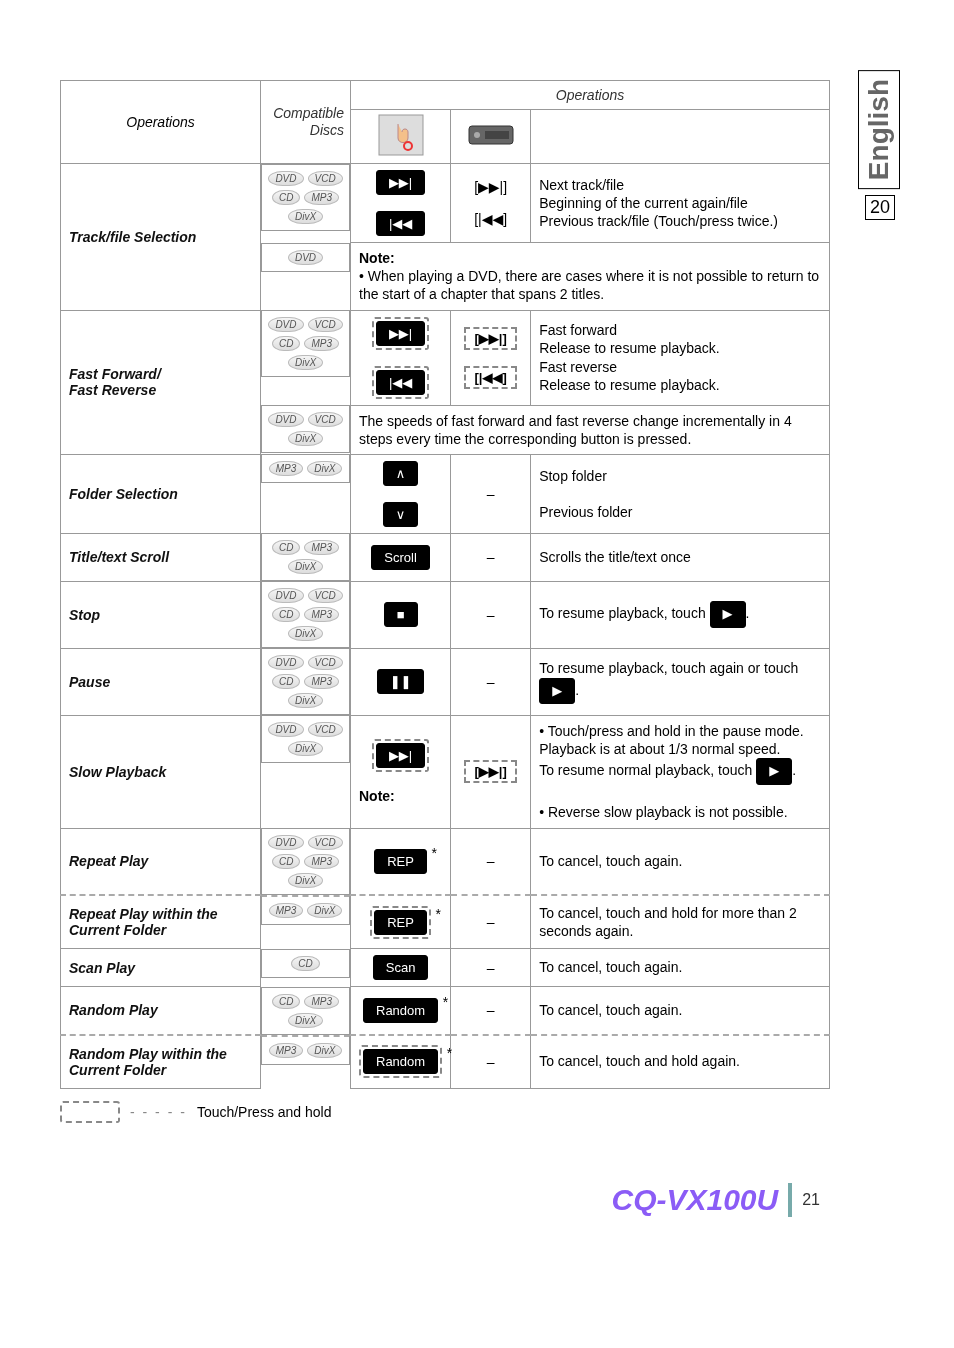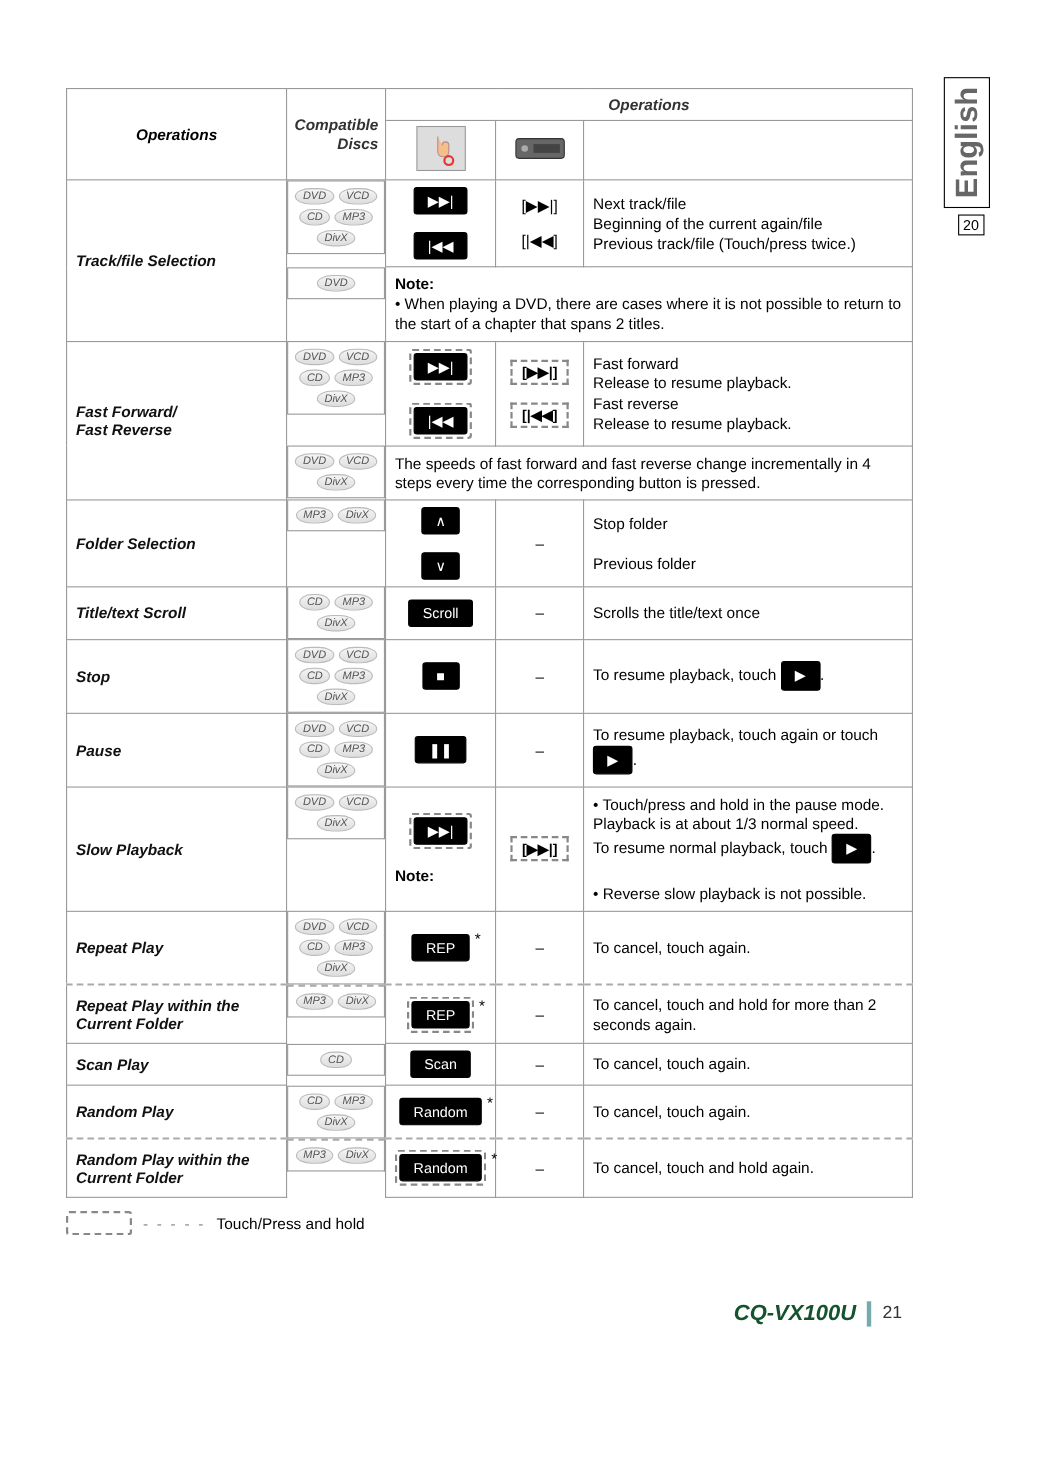--- a/index.html
+++ b/index.html
@@ -1,42 +1,42 @@
 <!DOCTYPE html>
 <html><head>
 <meta charset="utf-8">
 <style>
   * { box-sizing: border-box; margin: 0; padding: 0; }
   body { font-family: Arial, Helvetica, sans-serif; background: #fff; width: 954px; position: relative; }
   .page { padding: 80px 40px 20px 60px; width: 870px; position: relative; }
   .side-tab { position: absolute; right: -30px; top: 70px; writing-mode: vertical-rl; transform: rotate(180deg); background: #fff; border: 1px solid #000; padding: 8px 4px; font-weight: bold; font-size: 28px; font-family: Arial Black, Arial, sans-serif; color: #666; }
-  .side-tab-num { position: absolute; right: -25px; top: 195px; border: 1px solid #000; padding: 1px 4px; font-size: 13px; margin-left: 36px; }
+  .side-tab-num { position: absolute; right: -25px; top: 195px; border: 1px solid #000; padding: 1px 4px; font-size: 18px; margin-left: 36px; }
   .section-header { background: #000; color: #fff; font-size: 28px; font-weight: bold; font-style: italic; padding: 4px 14px; font-family: Arial Black, Arial, sans-serif; }
   table.main { width: 100%; border-collapse: collapse; }
   table.main th, table.main td { border: 1px solid #999; vertical-align: middle; font-size: 14px; }
-  table.main th { font-weight: bold; }
+  table.main th { font-weight: normal; }
   .ops-head { text-align: center; padding: 6px; font-style: italic; font-weight: bold; color: #333; }
   .compat-head { text-align: right; padding: 6px; font-style: italic; font-weight: bold; color: #333; line-height: 1.2; }
   .ops-left { text-align: center; font-style: italic; padding: 6px; }
   .row-label { font-weight: bold; font-style: italic; padding: 10px 8px; color: #111; font-size: 15px; }
   .cell { padding: 6px 8px; }
   .center { text-align: center; }
   .disc-badges { display: flex; flex-wrap: wrap; gap: 4px; justify-content: center; padding: 6px 4px; }
   .disc { font-size: 10px; font-style: italic; font-weight: normal; border-radius: 50%/60%; padding: 1px 6px; background: linear-gradient(#f5f5f5,#ddd); border: 1px solid #bbb; color: #555; display: inline-block; text-align: right; }
   .btn-black { display: inline-block; background: #000; color: #fff; padding: 4px 12px; border-radius: 3px; border: 1px solid #000; font-size: 13px; min-width: 20px; text-align: center; }
   .btn-outline { display: inline-block; border: 2px dashed #888; padding: 2px; border-radius: 3px; }
   .remote-sym { display: inline-block; border: 2px dashed #888; padding: 2px 8px; font-weight: bold; font-size: 13px; }
   .note-label { font-weight: bold; }
   .desc { padding: 6px 8px; font-size: 14px; line-height: 1.3; }
   .footnote { font-size: 13px; margin-top: 14px; }
   .legend { display: flex; align-items: center; gap: 10px; margin-top: 12px; font-size: 14px; }
   .legend-box { width: 60px; height: 22px; border: 2px dashed #888; border-radius: 3px; }
   .dashed-sep td { border-top: 2px dashed #aaa !important; }
   .footer { display: flex; justify-content: flex-end; align-items: center; gap: 10px; margin-top: 60px; padding-right: 10px; }
-  .footer-model { font-size: 20px; font-weight: bold; font-style: italic; font-family: Arial Black, Arial; color: #14532d; border-right: 4px solid #7aa; padding-right: 10px; }
+  .footer-model { font-size: 30px; font-weight: bold; font-style: italic; font-family: Arial Black, Arial; color: #8b5cf6; border-right: 4px solid #7aa; padding-right: 10px; }
   .footer-page { font-size: 16px; color: #333; }
   .sub-row td { border-top: none; }
   .ic { font-family: Arial; }
   .finger-cell { text-align:center; padding: 4px; }
   .finger-svg { width: 46px; height: 42px; }
   .remote-svg { width: 60px; height: 30px; }
   .col-op { width: 200px; }
   .col-disc { width: 90px; }
   .col-touch { width: 90px; }
   .col-remote { width: 80px; }

